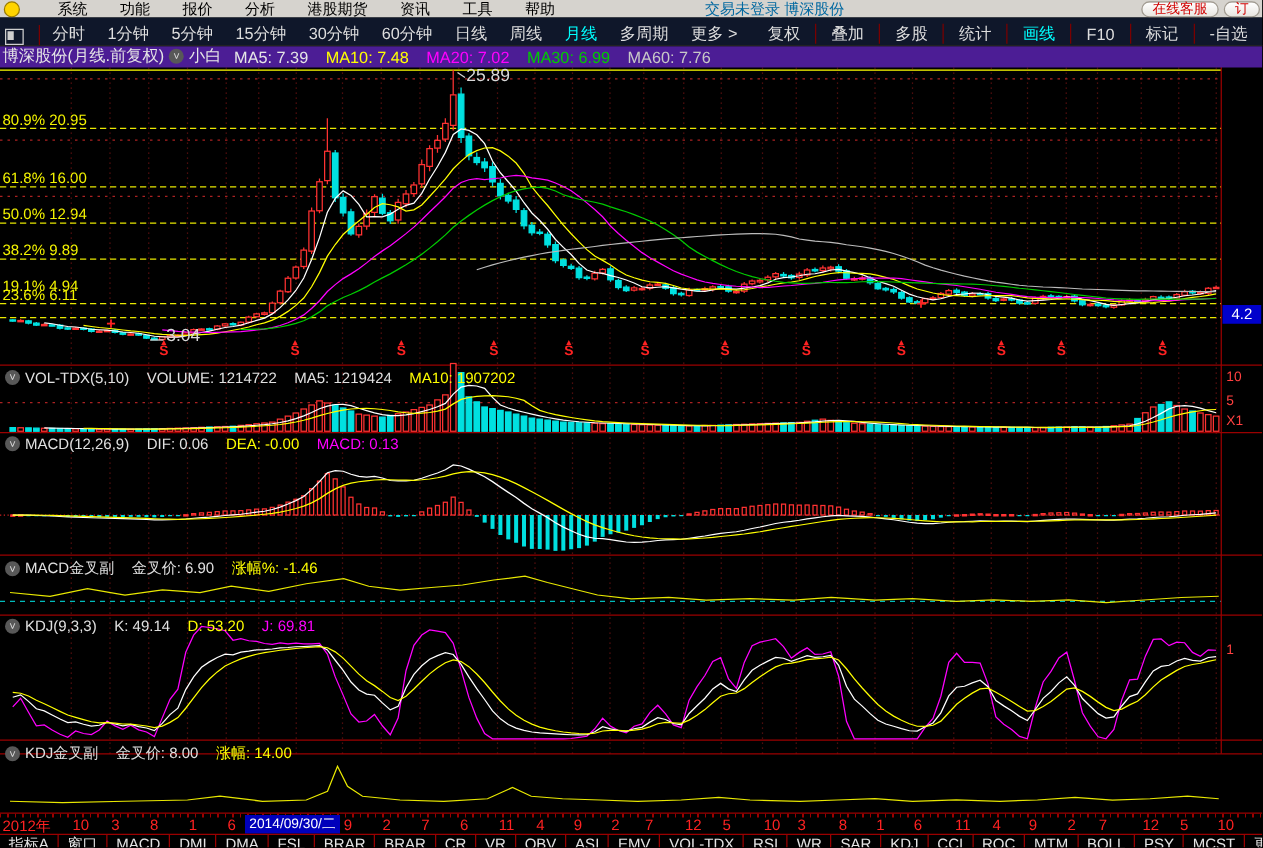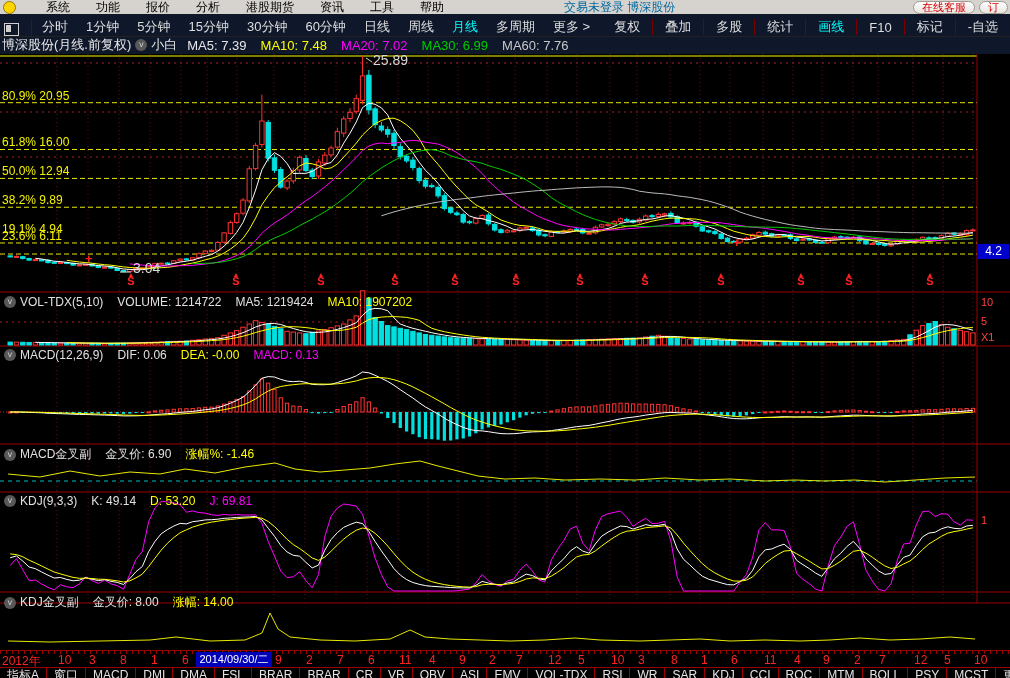--- a/index.html
+++ b/index.html
@@ -20,21 +20,21 @@
            display:flex;align-items:flex-end;font-size:13px;color:#dedede;z-index:6;border-bottom:1px solid #222;}
   .tb-icon{width:13px;height:11px;border:1px solid #cfcfcf;margin:0 6px 0 4px;position:relative;flex:none;}
   .tb-icon i{position:absolute;left:1px;top:1px;width:5px;height:7px;background:#cfcfcf;}
   .tb-sep{width:1px;height:16px;background:#7a0000;margin:0 6px;flex:none;}
   #period-items{display:flex;gap:18px;margin-left:4px;}
   #tool-items{display:flex;align-items:center;margin-left:auto;}
   #tool-items span.itm{padding:0 12px;white-space:nowrap;}
   #tool-items span.sep{width:1px;height:16px;background:#7a0000;}
   .active-cyan{color:#00ffff !important;}
   
-  .titlebar{position:absolute;left:0;top:36px;width:1010px;height:18px;background:#0f172a;
+  .titlebar{position:absolute;left:0;top:36px;width:1010px;height:18px;background:#4c1d95;
             display:flex;align-items:center;font-size:13px;color:#e6e6e6;z-index:5;}
   .titlebar .ttl{margin-left:2px;white-space:nowrap;}
   .collapse-icon{display:inline-block;width:12px;height:12px;border-radius:50%;background:#585858;color:#ddd;
             font-size:9px;line-height:12px;text-align:center;margin:0 4px;flex:none;}
   #title-ma{display:flex;gap:14px;margin-left:10px;white-space:nowrap;}
   
   #chart-svg{position:absolute;left:0;top:46px;z-index:2;}
   
   .fiblabel{position:absolute;left:2px;color:#f4f400;font-size:12px;z-index:1;white-space:nowrap;}
   .anno{position:absolute;color:#d8d8d8;font-size:14px;z-index:4;white-space:nowrap;}

